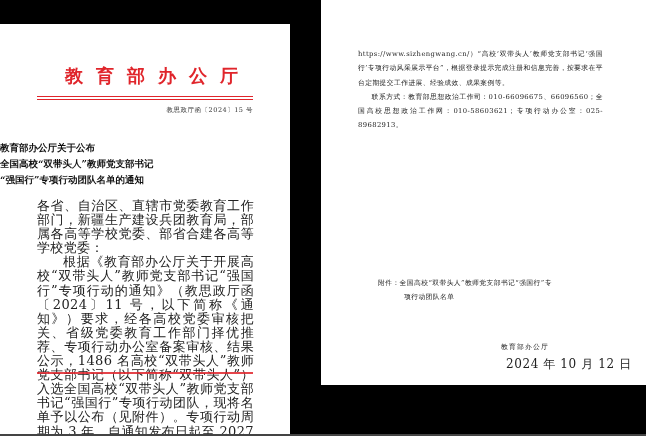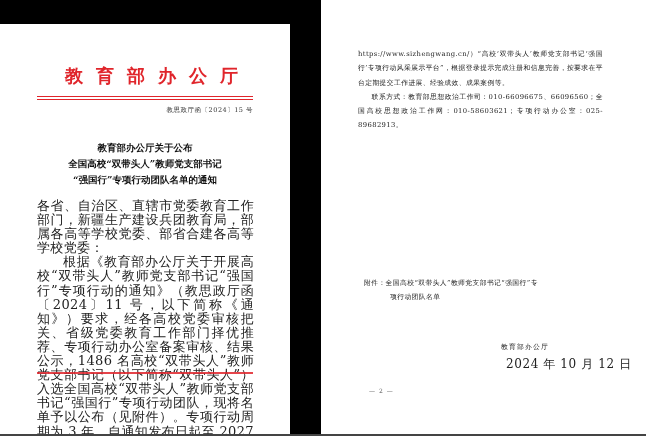--- a/index.html
+++ b/index.html
@@ -3,52 +3,52 @@
 <meta charset="utf-8">
 <style>
   html, body { margin: 0; padding: 0; }
   body {
     width: 646px; height: 436px; background: #000; position: relative; overflow: hidden;
     font-family: "DejaVu Serif", "Liberation Serif", serif;
     color: #1a1a1a;
   }
   .page { position: absolute; background: #fff; overflow: hidden; }
   #page-left { left: 0; top: 24px; width: 290px; height: 410px; }
-  #page-right { left: 321px; top: 0; width: 325px; height: 434px; }
+  #page-right { left: 321px; top: 0; width: 325px; height: 385px; }
   .bottom-strip { position: absolute; left: 0; top: 434px; width: 646px; height: 2px; background: #444; }
 
   .red-head {
     position: absolute; left: 0; width: 290px; top: 40px; text-align: center;
     color: #e0252b; font-size: 18px; font-weight: bold; letter-spacing: 13px; padding-left: 13px;
     font-family: "DejaVu Serif", serif;
   }
   .red-rule { position: absolute; left: 37px; width: 216px; height: 0; border-top: 1.5px solid #e0252b; }
   .doc-no {
     position: absolute; right: 37px; top: 82px; font-size: 6.5px; color: #333; letter-spacing: 0.5px; margin-left: 45px;
   }
   .title {
-    position: absolute; left: 0; width: 290px; top: 116px; text-align: center;
+    position: absolute; left: 0; width: 290px; top: 116px; 
     font-size: 9.5px; font-weight: bold; line-height: 16px; color: #111;
   }
   .body-left {
     position: absolute; left: 37px; width: 217px; top: 175px;
     font-size: 13px; line-height: 14.1px; color: #222; text-align: justify; letter-spacing: 0.35px;
   }
   .body-left p, .body-right p { margin: 0; }
   .indent { text-indent: 2em; }
   .red-footer-rule {
     position: absolute; left: 37px; width: 216px; top: 348px; height: 2px; background: #e0252b; opacity: 0.85;
   }
 
   .body-right {
     position: absolute; left: 37px; width: 245px; top: 47px;
     font-size: 6.8px; line-height: 14.3px; color: #222; text-align: justify; letter-spacing: 0.4px;
   }
   .attachment {
-    position: absolute; left: 43px; width: 225px; top: 276px;
+    position: absolute; left: 57px; width: 225px; top: 276px;
     font-size: 6.8px; line-height: 14.3px; color: #222; letter-spacing: 0.4px;
   }
   .attachment .cont { padding-left: 26px; }
   .sign-org {
     position: absolute; left: 180px; top: 342px; font-size: 6.8px; color: #222; letter-spacing: 1.2px;
   }
   .sign-date {
     position: absolute; left: 185px; top: 356px; font-size: 12px; color: #222; letter-spacing: 0.6px;
   }
   .page-num {

